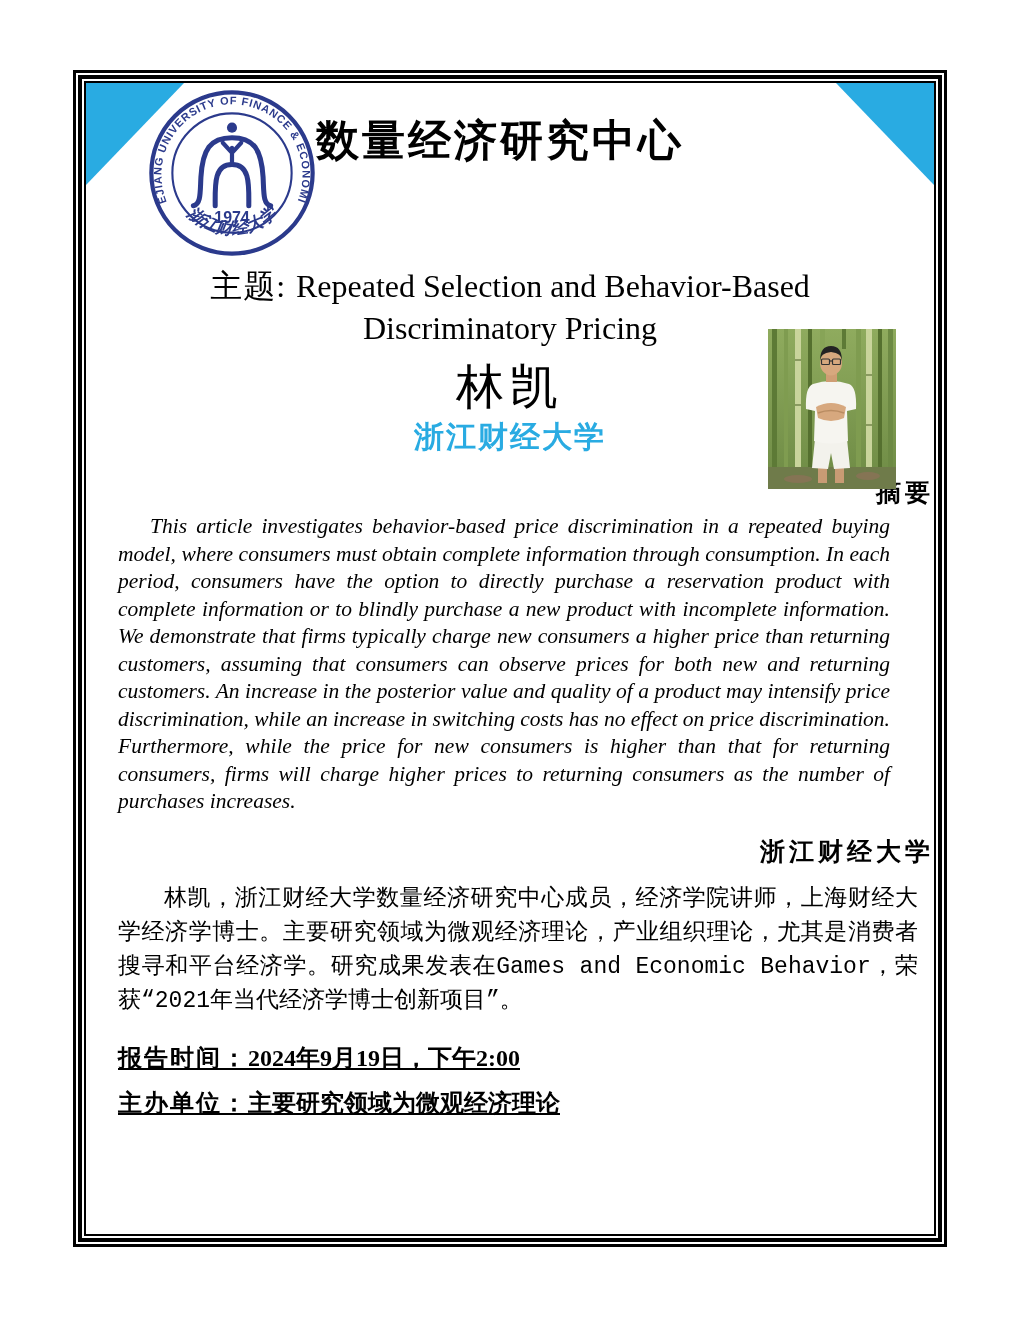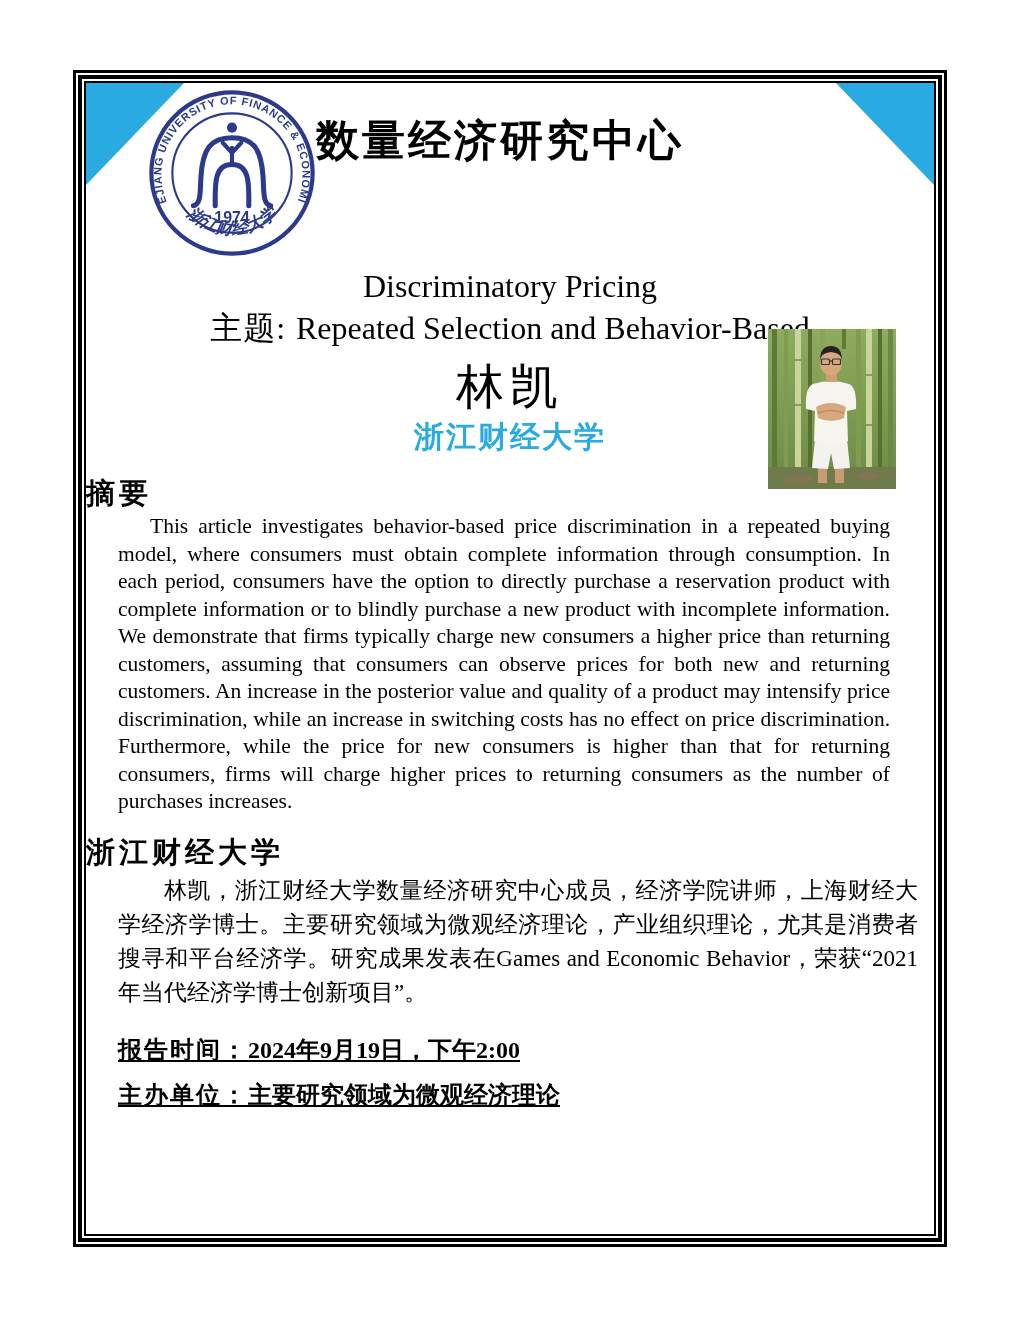--- a/index.html
+++ b/index.html
@@ -25,29 +25,29 @@
   .topic { text-align:center; margin-top:8px; }
   .topic-line { font-size:32px; line-height:42px; }
   .topic-label { margin-right:10px; letter-spacing:1px; }
   .speaker-name { font-size:48px; line-height:56px; margin-top:10px; letter-spacing:6px; }
   .speaker-affiliation { font-size:30px; line-height:36px; margin-top:4px;
     font-weight:bold; color:#29ABE2; letter-spacing:2px; }
 
   .photo { position:absolute; top:246px; right:38px; width:128px; height:160px; z-index:3; }
   .photo svg { width:100%; height:100%; display:block; }
 
-  .section-heading { text-align:left; font-size:29px; font-weight:bold;
+  .section-heading { text-align:right; font-size:25px; font-weight:bold;
     letter-spacing:4px; line-height:36px; }
   .abstract-heading { margin-top:20px; }
   .abstract-body { margin:2px 44px 0 32px; font-size:21.5px; line-height:27.5px;
-    text-align:justify; text-indent:32px; }
+    text-align:justify; text-indent:32px;font-style:italic; }
 
   .bio-heading { margin-top:18px; }
-  .bio-body { margin:4px 16px 0 32px; font-size:23px; line-height:34px;
-    text-align:justify; text-indent:2em; }
+  .bio-body { margin:12px 16px 0 32px; font-size:23px; line-height:34px;
+    text-align:justify; text-indent:2em;font-family:Liberation Mono, monospace; }
 
   .details { margin:24px 0 0 32px; font-size:24px; font-weight:bold;text-decoration:underline; }
   .detail-row { line-height:32px; margin-bottom:13px; }
   .detail-label { letter-spacing:2px; }
   .org-line2 { line-height:32px; padding-left:130px; }
 </style>
 </head>
 <body>
 
 <div class="frame">
@@ -80,24 +80,24 @@
           </g>
           <text x="100" y="159" text-anchor="middle" font-size="19" font-weight="bold" fill="#2b3a8c" font-family="Liberation Sans, sans-serif">1974</text>
         </svg>
       </div>
       <div class="titles">
         <div class="org-title">数量经济研究中心</div>
       </div>
     </div>
 
     <div class="topic">
-      <div class="topic-line">Discriminatory Pricing</div>
       <div class="topic-line">
         <span class="topic-label">主题:</span><span>Repeated Selection and Behavior-Based</span>
       </div>
+      <div class="topic-line">Discriminatory Pricing</div>
       <div class="speaker-name">林凯</div>
       <div class="speaker-affiliation">浙江财经大学</div>
     </div>
 
     <div class="photo">
       <svg viewBox="0 0 128 160">
         <defs>
           <linearGradient id="bamboo" x1="0" y1="0" x2="0" y2="1">
             <stop offset="0" stop-color="#8fab5e"></stop>
             <stop offset="1" stop-color="#6d8a44"></stop>

